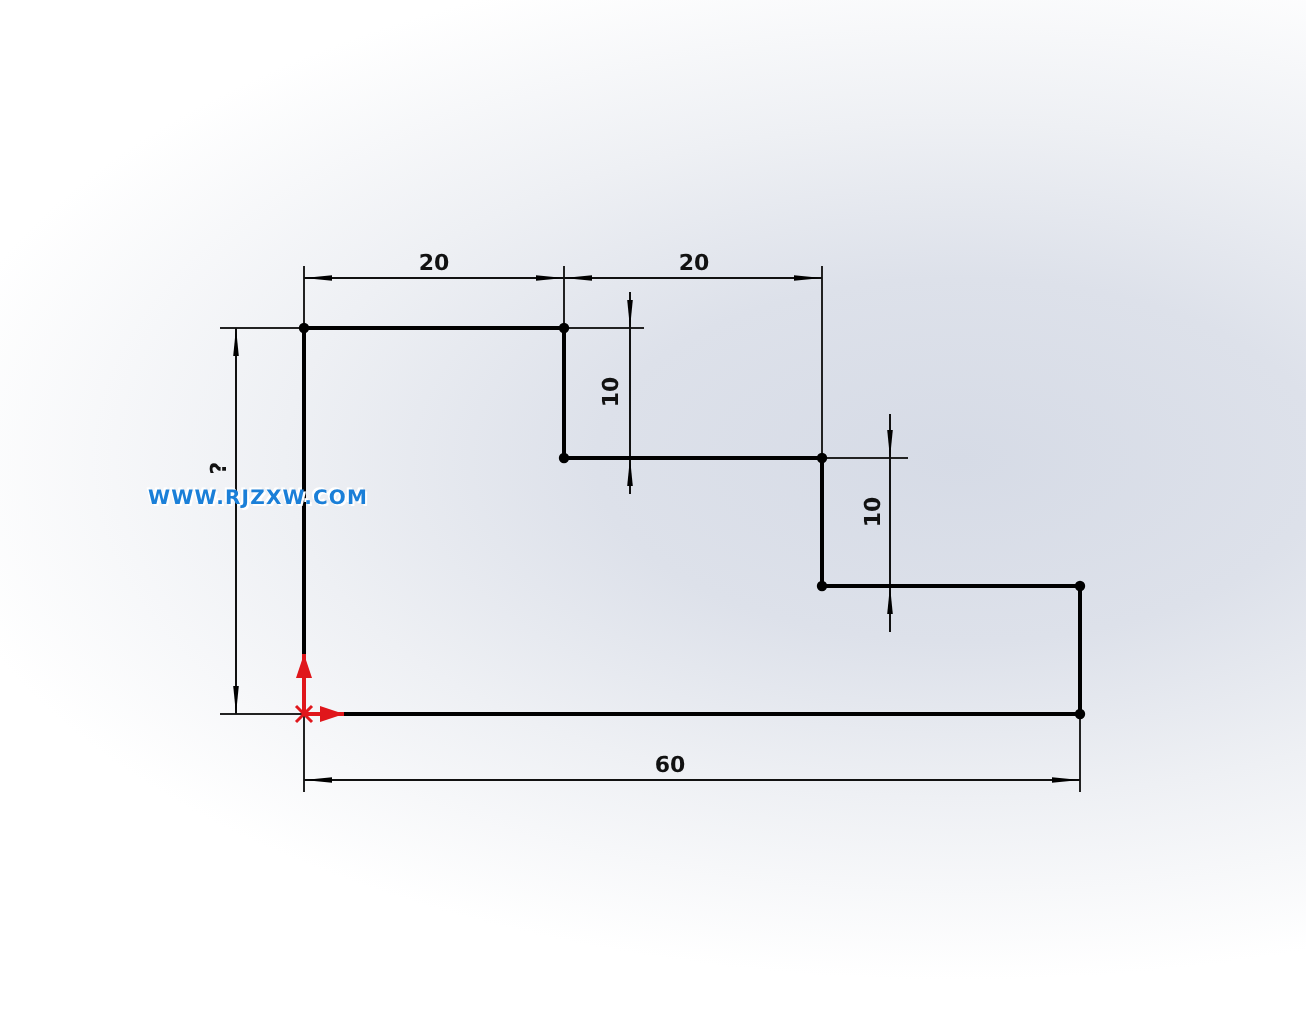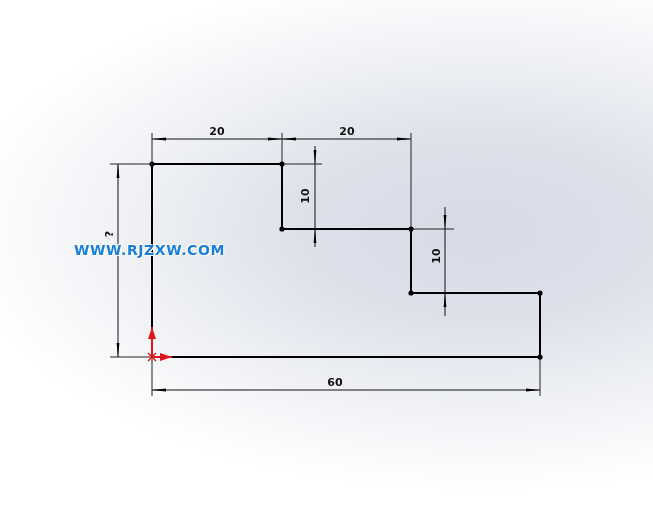--- a/index.html
+++ b/index.html
@@ -14,21 +14,21 @@
     pointer-events: none;
   }
   .wm-title {
     font-family: "DejaVu Sans", sans-serif;
     font-weight: bold; font-size: 25px; line-height: 28px;
     color: #1a7fd8; letter-spacing: 1px;
     text-shadow: 1px 1px 0 #ffffff, -1px -1px 0 #ffffff, 1px -1px 0 #ffffff, -1px 1px 0 #ffffff;
   }
   .wm-url {
     font-family: "DejaVu Sans", sans-serif;
-    font-weight: bold; font-size: 14px; line-height: 12px;
+    font-weight: bold; font-size: 10px; line-height: 12px;
     color: #1a7fd8; letter-spacing: 0.6px;
     text-shadow: 1px 1px 0 #ffffff, -1px -1px 0 #ffffff;
   }
   .dimtext { font-family: "DejaVu Sans", sans-serif; font-weight: bold; font-size: 11px; fill: #111; }
 </style>
 </head>
 <body>
 
 <svg class="canvas" width="653" height="514" viewBox="0 0 653 514">
   <defs>

